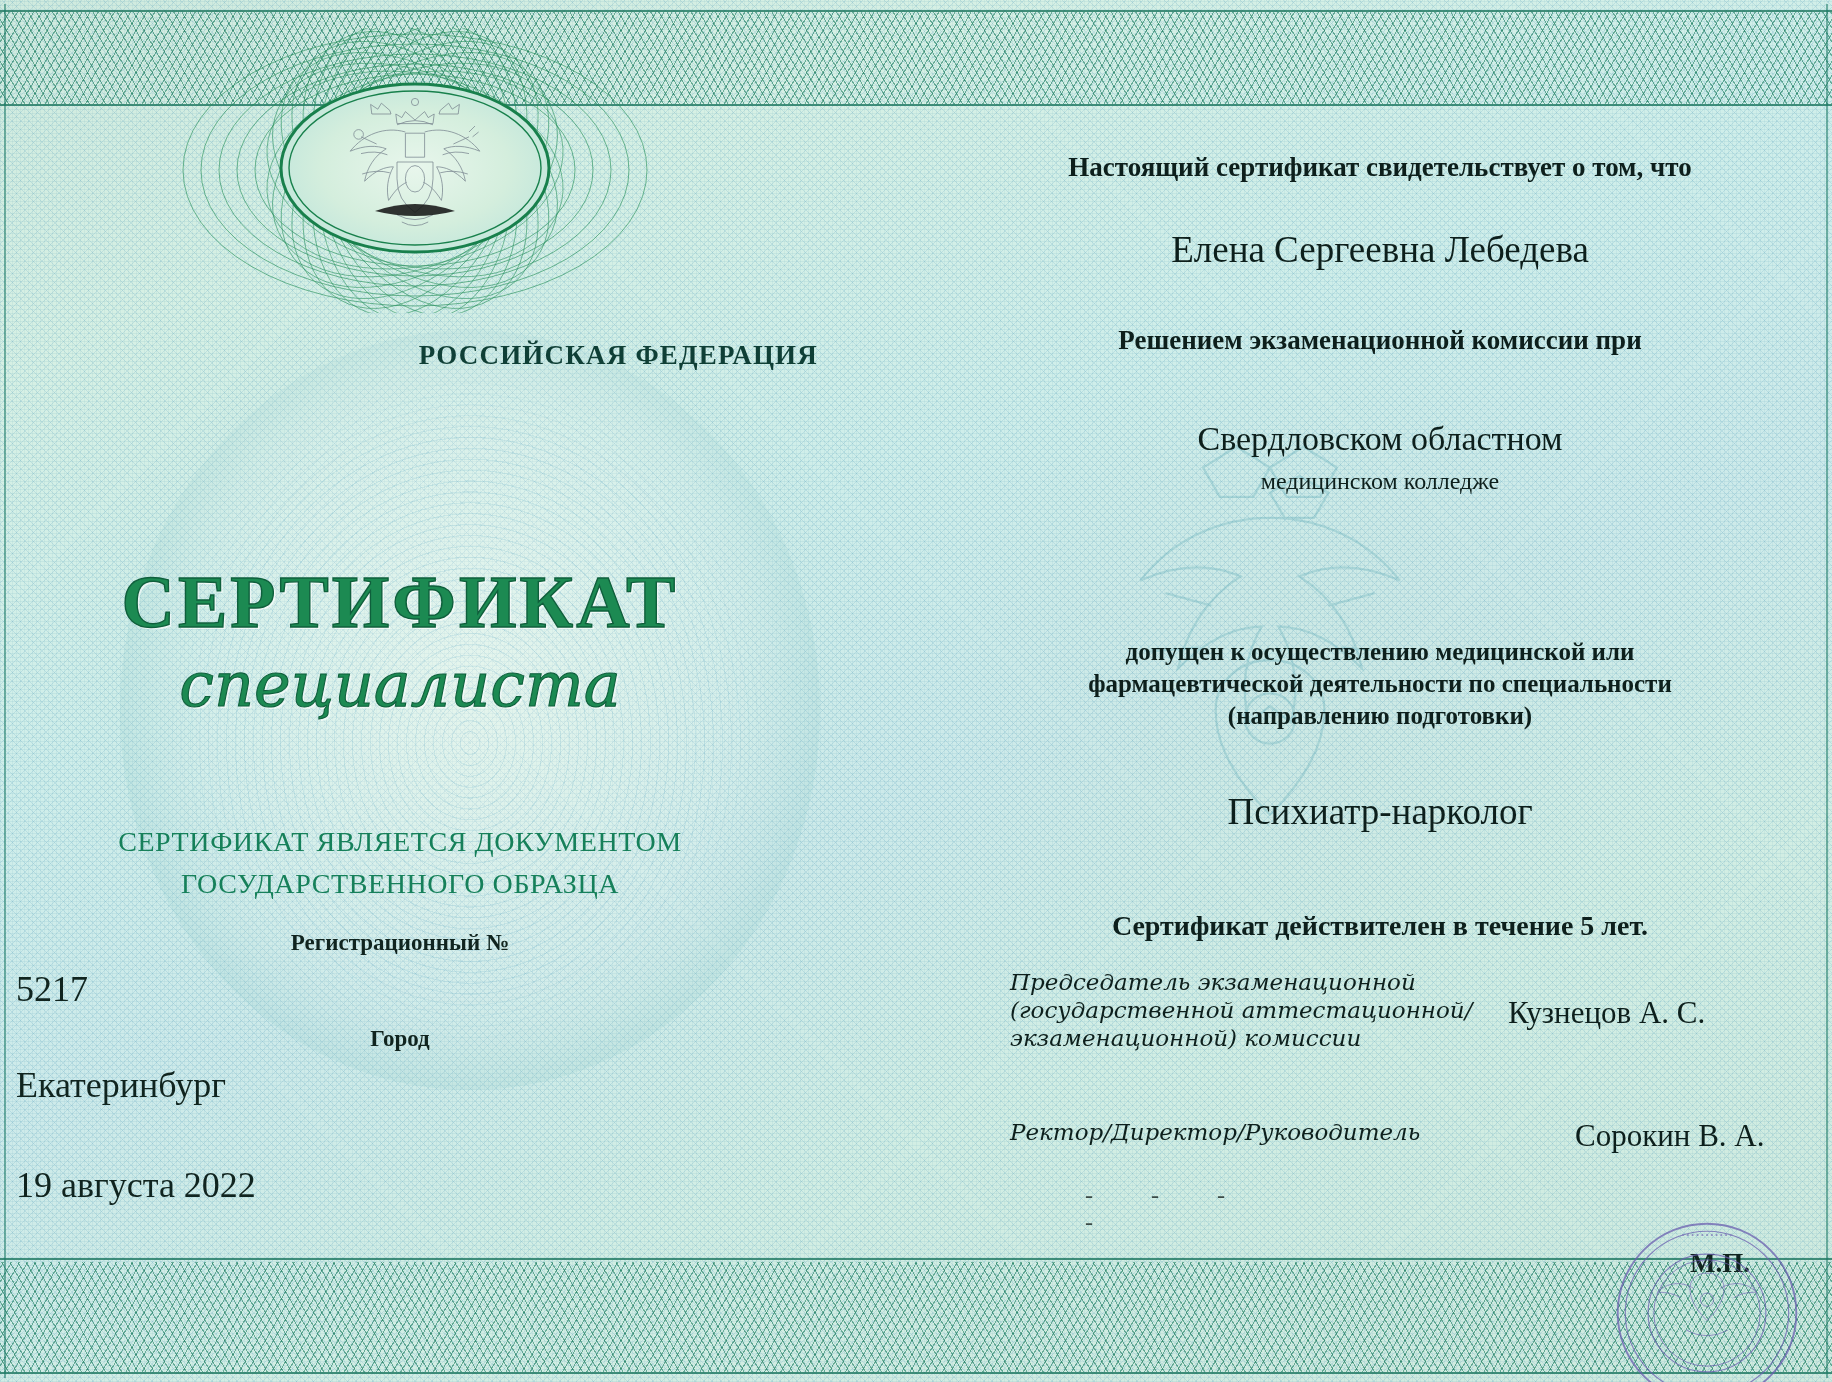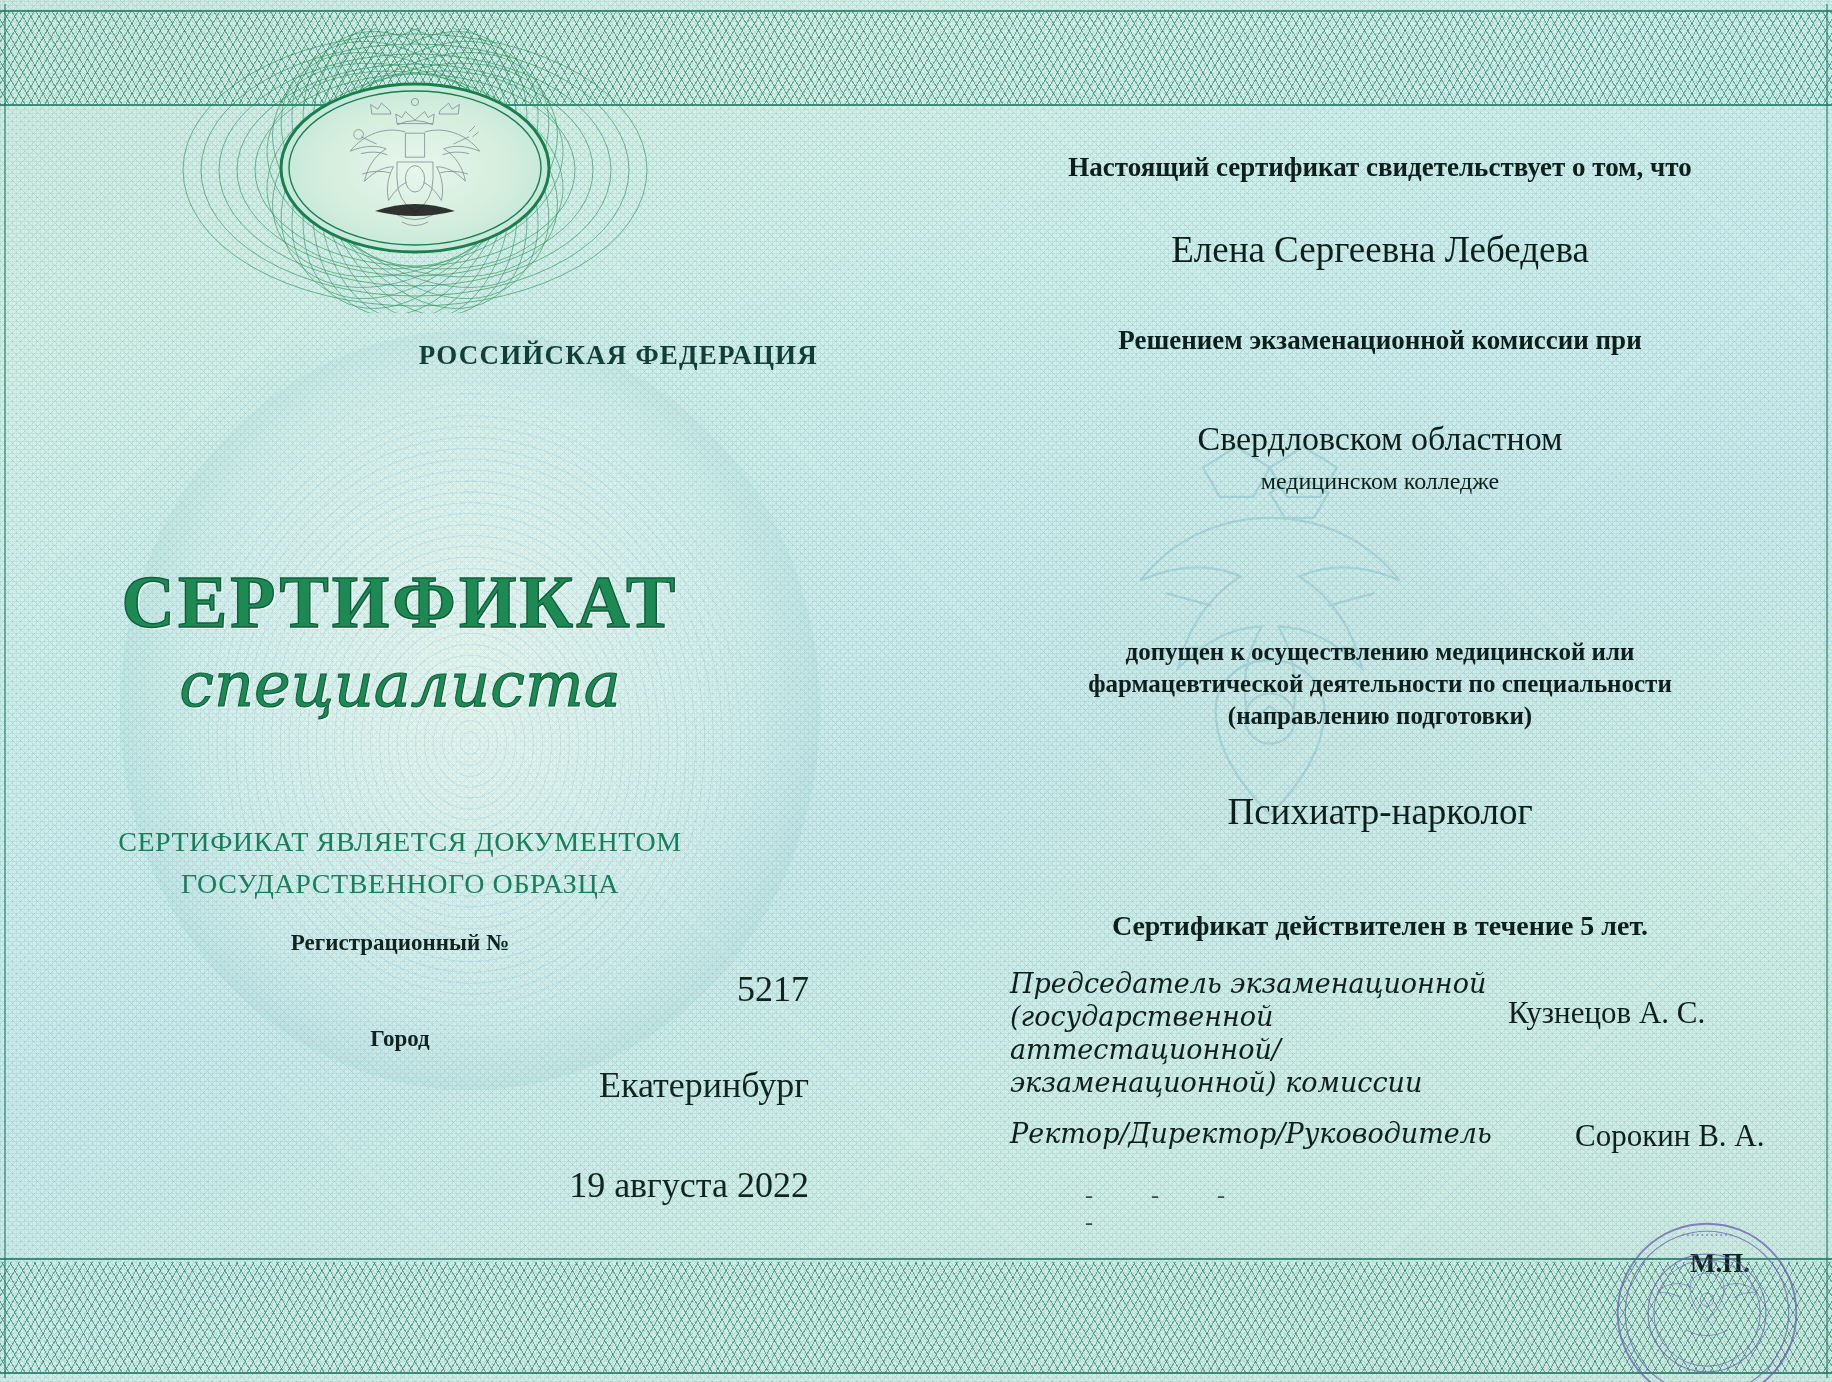--- a/index.html
+++ b/index.html
@@ -162,23 +162,23 @@
     position: absolute;
     left: 0;
     width: 800px;
     text-align: center;
     font-size: 23px;
     font-weight: bold;
     color: #10241f;
   }
   .val {
     position: absolute;
-    left: 9px;
+    left: 16px;
     width: 800px;
-    text-align: right;
+    text-align: left;
     font-size: 36px;
     color: #10241f;
   }
   .lbl-reg { top: 930px; }
   .val-reg { top: 968px; }
   .lbl-city { top: 1026px; }
   .val-city { top: 1064px; }
   .lbl-date { top: 1126px; }
   .val-date { top: 1164px; }
 
@@ -218,21 +218,21 @@
   }
   .r-valid {
     left: 960px; top: 910px; width: 840px;
     font-size: 28px; font-weight: bold;
   }
 
   .sign-role {
     position: absolute;
     font-family: "DejaVu Serif", "Liberation Serif", serif;
     font-style: italic;
-    font-size: 27px;
+    font-size: 23px;
     color: #0d1f1c;
     line-height: 1.22;
     text-align: left;
   }
   .sign-role.chair { left: 1010px; top: 968px; width: 500px; }
   .sign-role.rector { left: 1010px; top: 1118px; width: 520px; }
 
   .sign-name {
     position: absolute;
     font-size: 31px;

